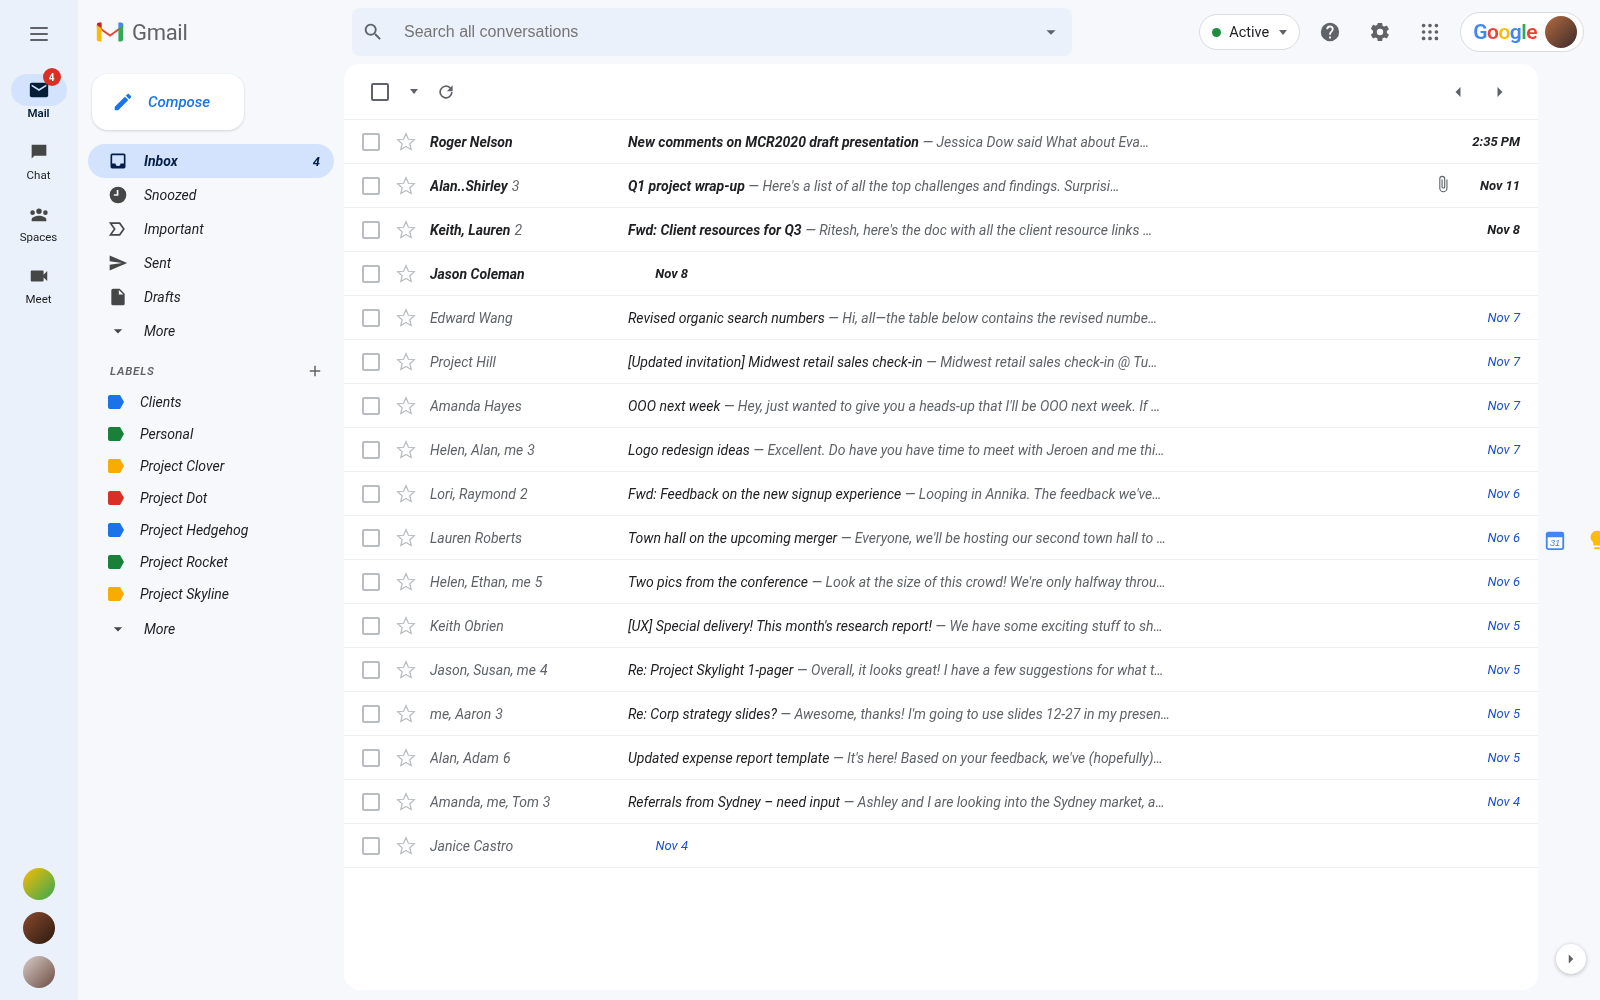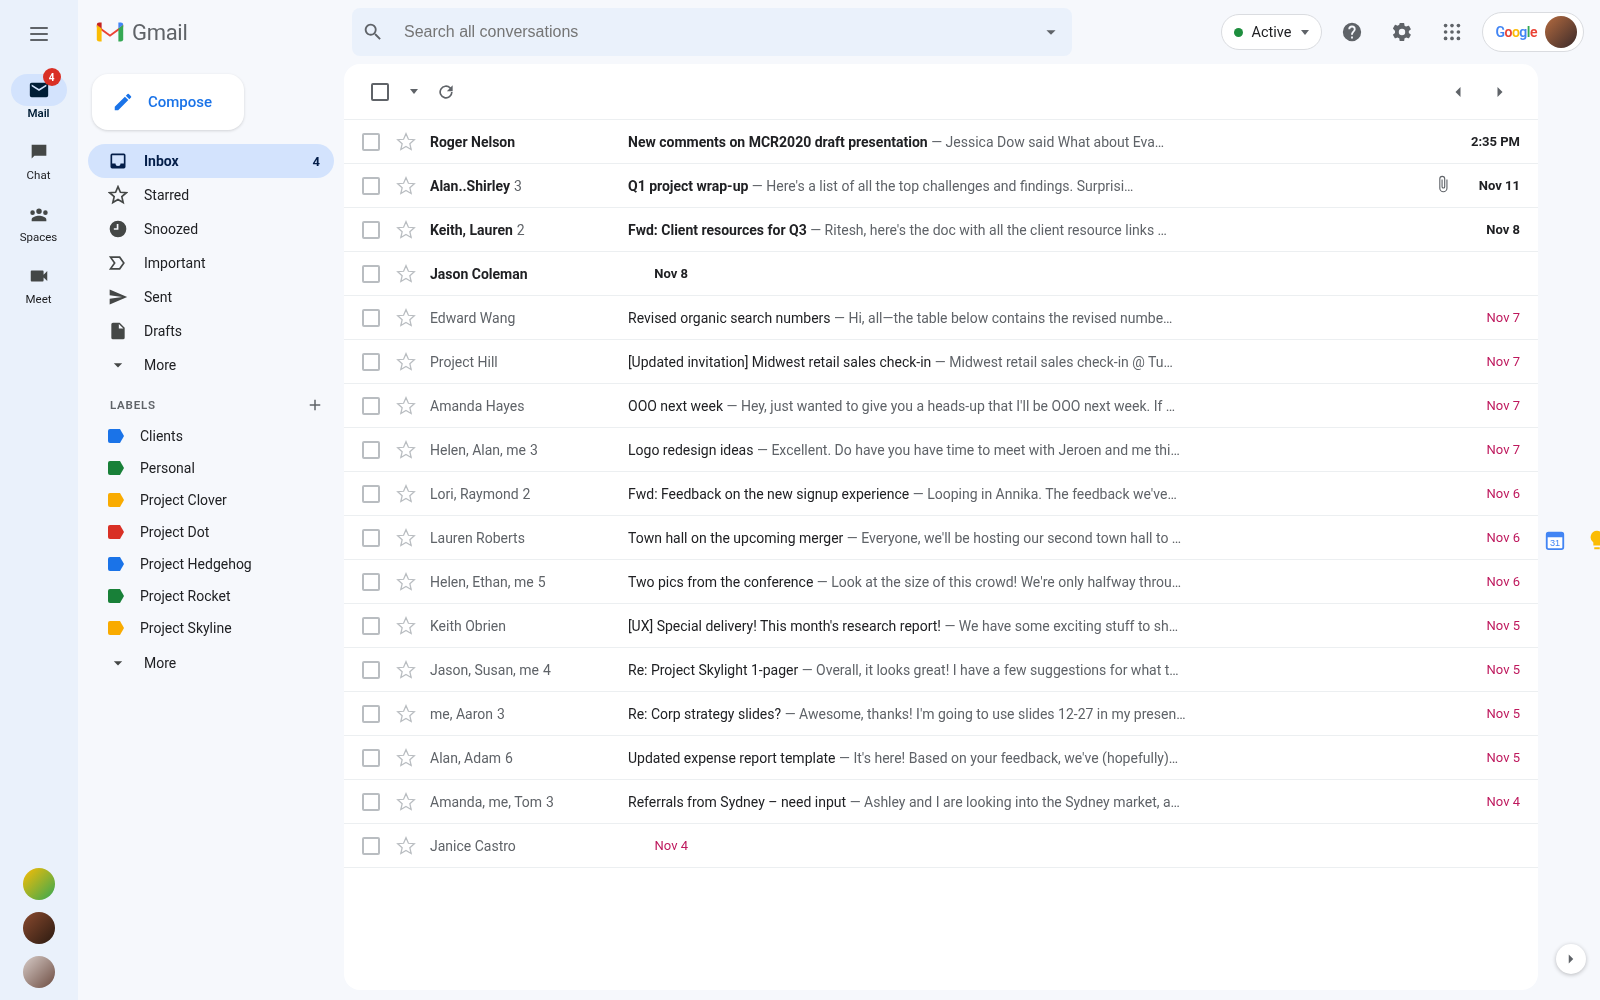--- a/index.html
+++ b/index.html
@@ -91,21 +91,21 @@
     width:40px; height:40px; display:flex; align-items:center; justify-content:center;
     border-radius:50%; cursor:pointer;
   }
   .hicon svg { width:22px; height:22px; fill:#5f6368; }
   .google-chip {
     border:1px solid #dadce0; border-radius:22px; padding:3px 6px 3px 12px;
     display:flex; align-items:center; gap:8px; background:#fff; height:40px;
   }
   .avatar-sm { width:32px; height:32px; border-radius:50%; background: linear-gradient(135deg,#b56b3f,#3a2a2a); }
 
-  .content-row { flex:1; display:flex; min-height:0; }
+  .content-row { flex:1; display:flex; min-height:0;font-style:italic; }
 
   
   .sidebar { width: 266px; padding: 6px 10px 0 10px; display:flex; flex-direction:column; }
   .compose-btn {
     background:#fff; color:#001d35; border-radius: 16px; height:56px; width:152px;
     display:flex; align-items:center; gap:14px; padding:0 20px;
     font-size:15px; font-weight:500; cursor:pointer;
     box-shadow: 0 1px 3px rgba(0,0,0,.15);
     margin: 4px 0 14px 4px;
   }
@@ -158,21 +158,21 @@
     white-space:nowrap;
   }
   .mail-row.unread .from, .mail-row.unread .subject, .mail-row.unread .date { font-weight:700; color:#202124; }
   .mail-row .from { width:190px; color:#5f6368; overflow:hidden; text-overflow:ellipsis; }
   .mail-row.unread .from { color:#202124; }
   .mail-row .thread-n { color:#5f6368; font-weight:400; margin-left:4px; }
   .mail-row .middle { flex:1; overflow:hidden; text-overflow:ellipsis; color:#5f6368; }
   .mail-row .subject { color:#202124; }
   .mail-row .sep { color:#5f6368; }
   .mail-row .attach svg { width:18px;height:18px; fill:#5f6368; }
-  .mail-row .date { width:60px; text-align:right; color:#be185d; font-size:13px; }
+  .mail-row .date { width:60px; text-align:right; color:#1d4ed8; font-size:13px; }
   .mail-row .cb { width:18px;height:18px;border:2px solid #b9bdc1;border-radius:2px; flex-shrink:0; }
   .mail-row .star { width:20px;height:20px; flex-shrink:0; margin:0 6px 0 8px; }
   .mail-row .star svg { width:20px;height:20px; fill:none; stroke:#b9bdc1; stroke-width:1.5; }
 
   
   .side-panel {
     width:56px; display:flex; flex-direction:row; align-items:center;
     padding-top:16px; gap:20px;
   }
   .sp-item { width:40px;height:40px;display:flex;align-items:center;justify-content:center;border-radius:50%;cursor:pointer; }
@@ -189,21 +189,21 @@
     display:flex;align-items:center;justify-content:center; cursor:pointer;
   }
   .expand-panel svg{width:18px;height:18px;fill:#5f6368;}
 
   .google-word span:nth-child(1){color:#4285F4}
   .google-word span:nth-child(2){color:#EA4335}
   .google-word span:nth-child(3){color:#FBBC05}
   .google-word span:nth-child(4){color:#4285F4}
   .google-word span:nth-child(5){color:#34A853}
   .google-word span:nth-child(6){color:#EA4335}
-  .google-word { font-size:14px; font-weight:600; letter-spacing:-0.5px; }
+  .google-word { font-size:21px; font-weight:600; letter-spacing:-0.5px; }
 </style>
 </head>
 <body>
 
 <div class="app-rail">
   <div class="menu-btn">
       <span class="hamburger"></span>
     </div>
 
   <div class="rail-item active">
@@ -319,26 +319,20 @@
         <span>Compose</span>
       </div>
 
       <ul class="nav-list">
         <li class="nav-item active">
           <svg viewBox="0 0 24 24">
               <path d="M19 3H5a2 2 0 0 0-2 2v14a2 2 0 0 0 2 2h14a2 2 0 0 0 2-2V5a2 2 0 0 0-2-2zm0 12h-4a3 3 0 0 1-6 0H5V5h14z"></path>
             </svg>
           <span>Inbox</span>
           <span class="count">4</span>
-        </li>
-        <li class="nav-item">
-          <svg viewBox="0 0 24 24">
-              <path d="M12 17.3 18.2 21l-1.6-7 5.4-4.7-7.1-.6L12 2 9.1 8.7 2 9.3l5.4 4.7-1.6 7z" fill="none" stroke="#444746" stroke-width="2"></path>
-            </svg>
-          <span>Starred</span>
         </li>
         <li class="nav-item">
           <svg viewBox="0 0 24 24">
               <path d="M12 2a10 10 0 1 0 10 10A10 10 0 0 0 12 2zm.5 11H7v-2h3.5V6h2z"></path>
             </svg>
           <span>Snoozed</span>
         </li>
         <li class="nav-item">
           <svg viewBox="0 0 24 24">
               <path d="M3 5h11l5 7-5 7H3l5-7z" fill="none" stroke="#444746" stroke-width="2"></path>

